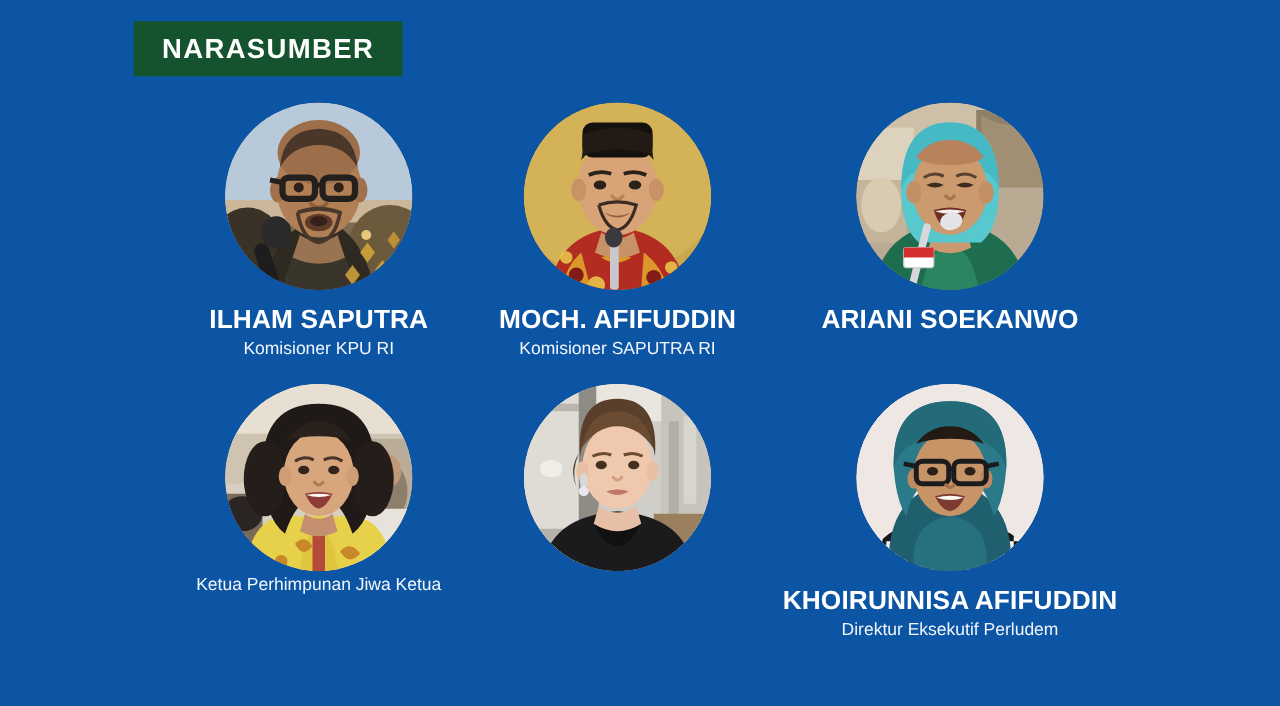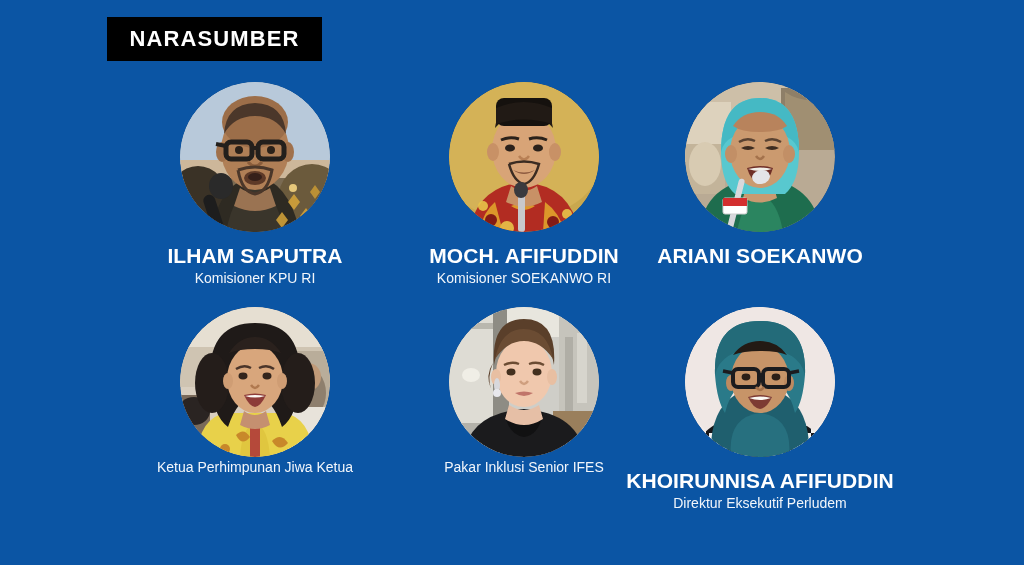--- a/index.html
+++ b/index.html
@@ -28,21 +28,21 @@
     top: 17px;
     width: 100%;
     height: 44px;
   }
   .badge {
     position: absolute;
     left: 107px;
     top: 0;
     width: 215px;
     height: 44px;
-    background: #000000;
+    background: #14532d;
     display: flex;
     align-items: center;
     justify-content: center;
     box-sizing: border-box;
   }
   .badge-label {
     color: #ffffff;
     font-size: 22px;
     font-weight: bold;
     letter-spacing: 1.1px;
@@ -64,21 +64,21 @@
   }
   .row-2 { margin-top: 1px; }
 
   .person {
     position: absolute;
     width: 300px;
     top: 0;
     text-align: center;
   }
   .p-col-1 { left: 105px; }
-  .p-col-2 { left: 374px; }
+  .p-col-2 { left: 344px; }
   .p-col-3 { left: 610px; }
 
   .photo {
     width: 150px;
     height: 150px;
     border-radius: 50%;
     margin: 0 auto;
     overflow: hidden;
     position: relative;
     background: #1f4f86;
@@ -203,21 +203,21 @@
               <path d="M80 57 q9 -3 18 1" stroke="#2a211b" stroke-width="3" fill="none"></path>
               <path d="M70 74 q5 7 10 0" stroke="#b88055" stroke-width="2.5" fill="none"></path>
               <path d="M64 88 q11 5 22 0 q-11 8 -22 0" fill="#8e5b40"></path>
               <path d="M60 82 q15 -5 30 0 q-5 18 -15 20 q-10 -2 -15 -20" fill="none" stroke="#3b2c22" stroke-width="2.5"></path>
               <rect x="69" y="108" width="7" height="42" rx="3" fill="#c8c8cc"></rect>
               <ellipse cx="72" cy="108" rx="7" ry="8" fill="#3a3a3e"></ellipse>
             </g>
           </svg>
         </div>
         <div class="name">MOCH. AFIFUDDIN</div>
-        <div class="role">Komisioner SOEKANWO RI</div>
+        <div class="role">Komisioner SAPUTRA RI</div>
       </div>
 
       <div class="person p-col-3">
         <div class="photo">
           <svg width="150" height="150" viewBox="0 0 150 150">
             <defs>
               <clipPath id="c3">
                   <circle cx="75" cy="75" r="75"></circle>
                 </clipPath>
             </defs>
@@ -337,21 +337,20 @@
               <path d="M80 57 q8 -3 15 1" stroke="#6b4c33" stroke-width="2.4" fill="none"></path>
               <ellipse cx="62" cy="65" rx="4.5" ry="3.4" fill="#43301f"></ellipse>
               <ellipse cx="88" cy="65" rx="4.5" ry="3.4" fill="#43301f"></ellipse>
               <path d="M71 74 q4 6 8 0" stroke="#cf9f7f" stroke-width="2.4" fill="none"></path>
               <path d="M66 86 q9 -3 18 0 q-9 6 -18 0" fill="#c0756a"></path>
               <ellipse cx="48" cy="78" rx="3" ry="7" fill="#d8d8dc"></ellipse>
               <ellipse cx="48" cy="86" rx="4" ry="4" fill="#e8e8ec"></ellipse>
             </g>
           </svg>
         </div>
-        <div class="role">Pakar Inklusi Senior IFES</div>
       </div>
 
       <div class="person p-col-3">
         <div class="photo">
           <svg width="150" height="150" viewBox="0 0 150 150">
             <defs>
               <clipPath id="c6">
                   <circle cx="75" cy="75" r="75"></circle>
                 </clipPath>
               <pattern id="houndstooth" width="14" height="14" patternUnits="userSpaceOnUse">

